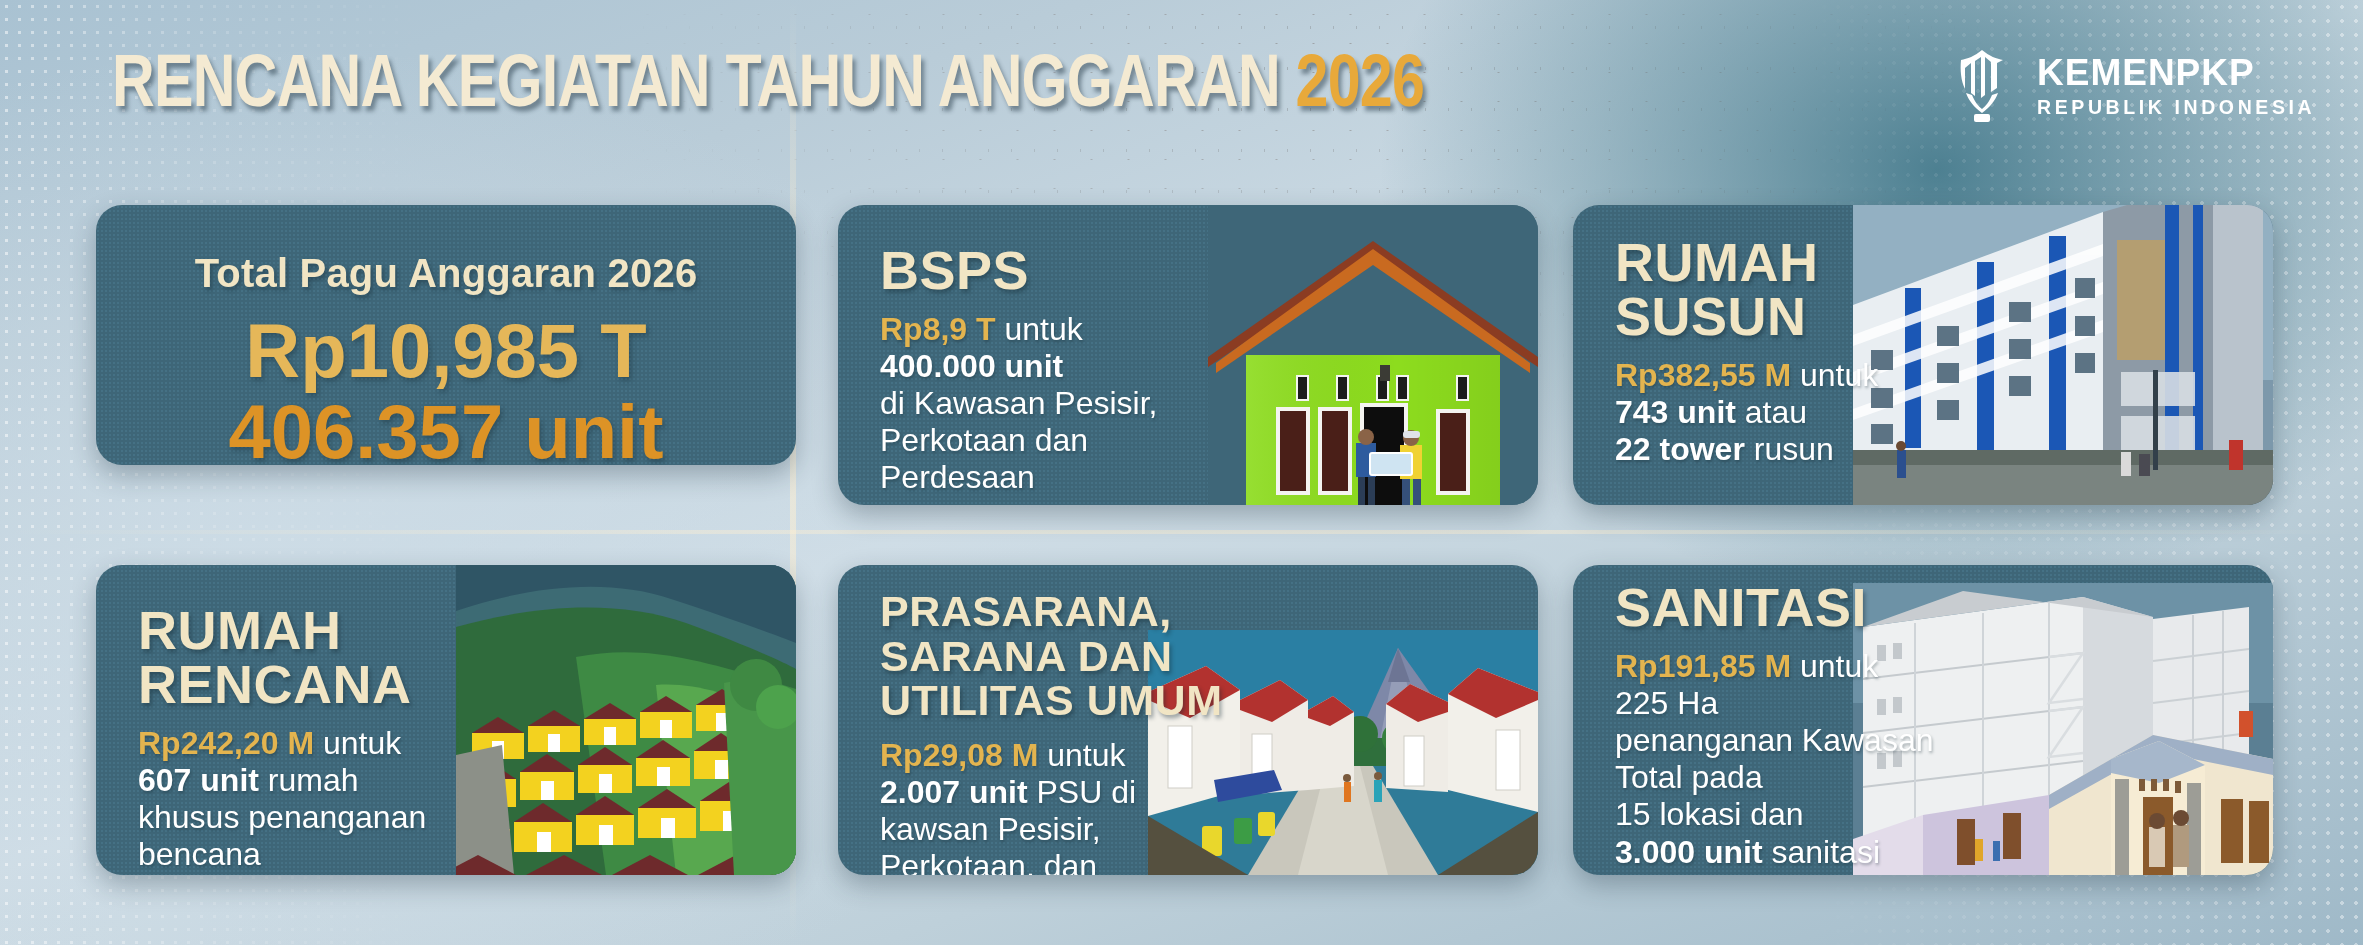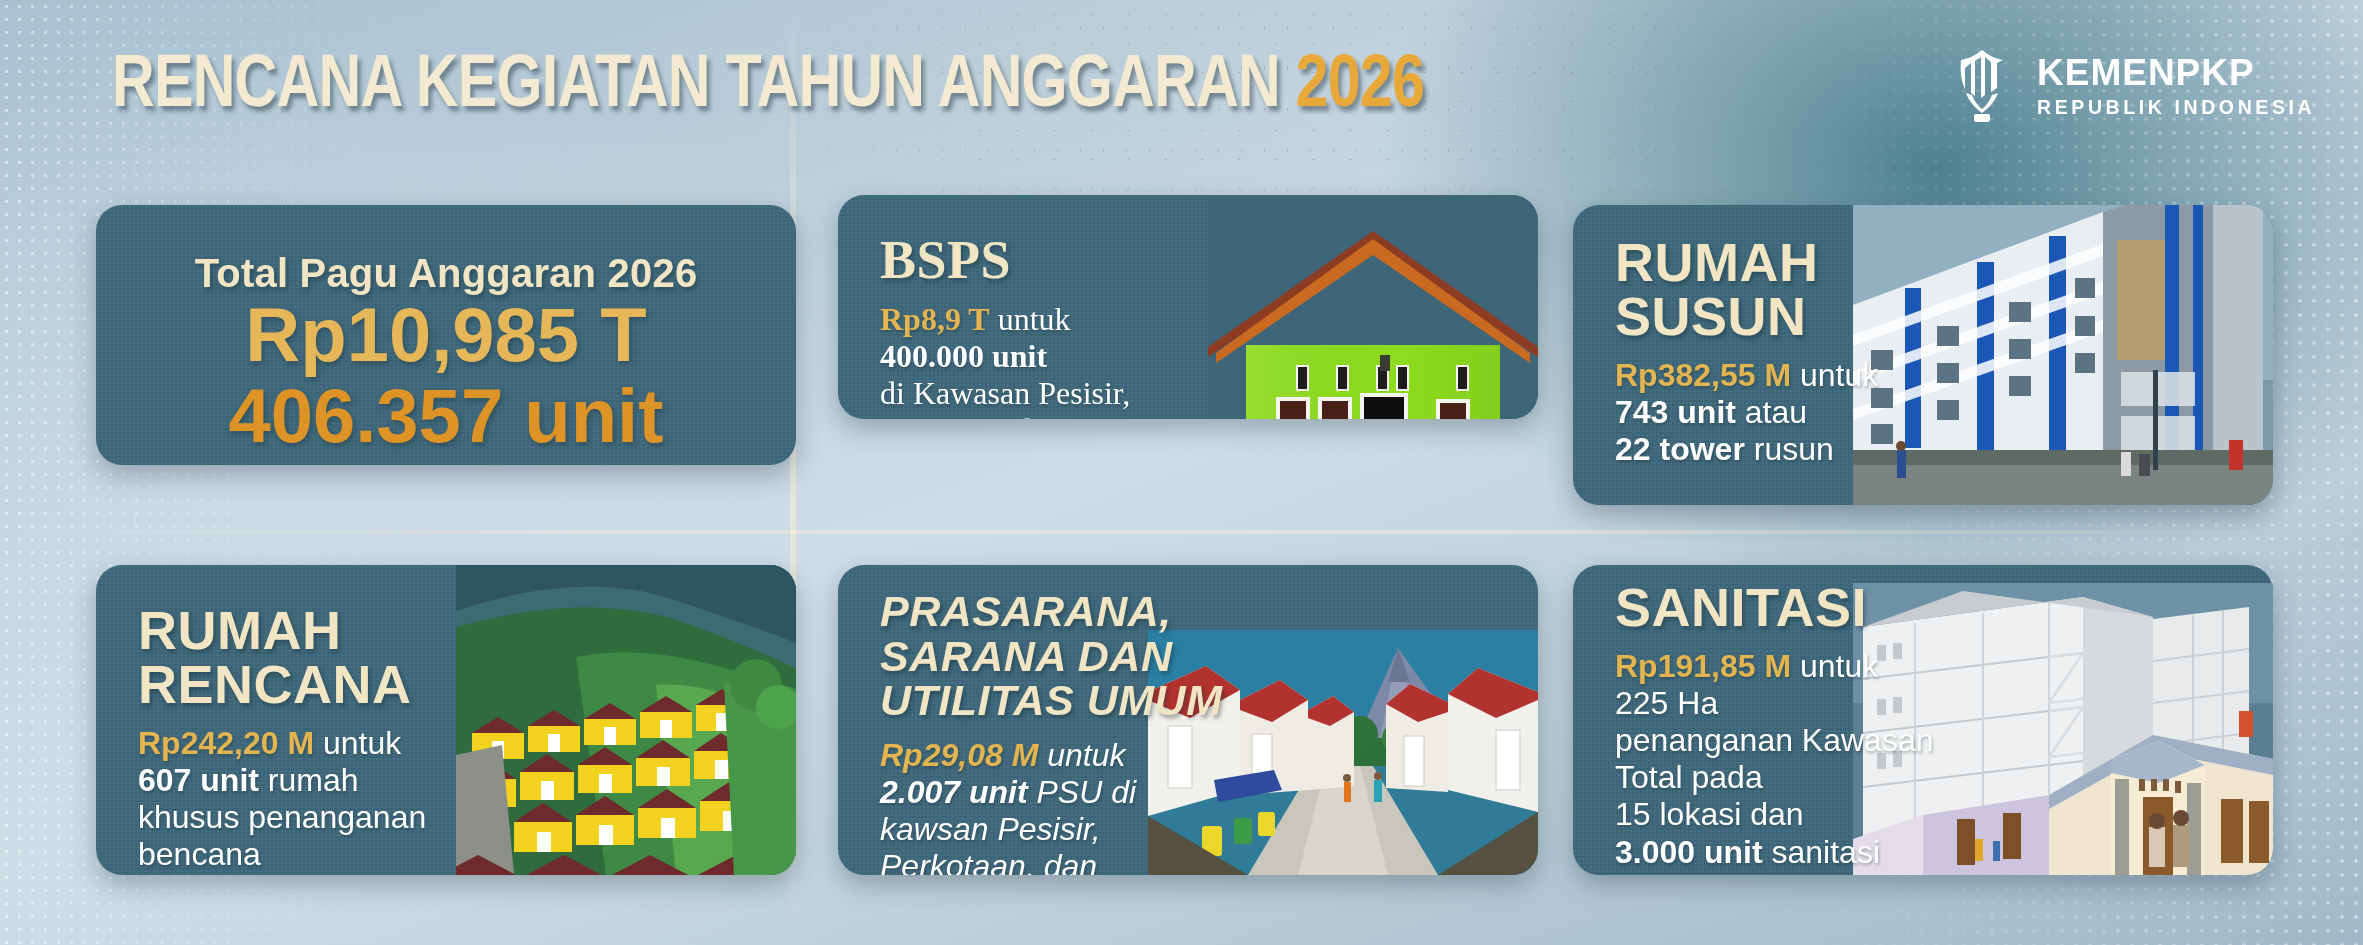--- a/index.html
+++ b/index.html
@@ -57,21 +57,21 @@
   
   .card { position:absolute; border-radius:26px; overflow:hidden;
     background:#3e6678;
     box-shadow:0 10px 26px rgba(22,44,56,0.30); }
   .card::after{ content:""; position:absolute; inset:0; pointer-events:none;
     background-image:radial-gradient(rgba(255,255,255,0.20) 0.7px, transparent 0.9px);
     background-size:4px 4px; opacity:0.55; mix-blend-mode:overlay; }
   .card-body { position:absolute; z-index:4; }
 
   #card-total { left:96px;  top:205px; width:700px; height:260px; }
-  #card-bsps  { left:838px; top:195px; width:700px; height:224px;font-family:Liberation Serif, serif; }
+  #card-bsps  { left:838px; top:205px; width:700px; height:300px; }
   #card-rusun { left:1573px;top:205px; width:700px; height:300px; }
   #card-khusus{ left:96px;  top:565px; width:700px; height:310px; }
   #card-psu   { left:838px; top:565px; width:700px; height:310px; }
   #card-sanit { left:1573px;top:565px; width:700px; height:310px; }
 
   .ttl-head { font-size:40px; font-weight:700; color:#f1e5c4; letter-spacing:0.2px;
     text-shadow:2px 3px 4px rgba(20,40,50,0.4); }
   .amount { font-size:76px; font-weight:700; color:#e5b759; line-height:1.02;
     text-shadow:2px 3px 5px rgba(20,40,50,0.35); }
   .units  { font-size:76px; font-weight:700; color:#dd9326; line-height:1.04;
@@ -119,21 +119,21 @@
       <div class="logo-text">
         <div class="logo-name">KEMENPKP</div>
         <div class="logo-sub">REPUBLIK INDONESIA</div>
       </div>
     </div>
   </div>
 
   <div class="card" id="card-total">
     <div class="card-body" style="left:0;top:46px;width:700px;text-align:center;">
       <div class="ttl-head">Total Pagu Anggaran 2026</div>
-      <div class="amount" style="">Rp10,985 T</div>
+      <div class="amount" style="margin-top:16px;">Rp10,985 T</div>
       <div class="units" style="margin-top:2px;">406.357 unit</div>
     </div>
   </div>
 
   <div class="card" id="card-bsps">
 
     <div class="photo" style="right:0;top:0;width:330px;height:300px;">
       <div class="sky" style="background:linear-gradient(180deg,#3e6678,#3e6678);"></div>
 
       <svg viewBox="0 0 330 300" style="position:absolute;inset:0;width:100%;height:100%;">
@@ -440,21 +440,21 @@
 
         <path d="M0 186 L100 245 L0 245 Z" fill="#55503f"></path>
         <path d="M390 182 L290 245 L390 245 Z" fill="#55503f"></path>
 
         <rect x="226" y="150" width="8" height="22" fill="#2aa3b8"></rect>
           <circle cx="230" cy="146" r="4" fill="#7a5a3d"></circle>
         <rect x="196" y="152" width="7" height="20" fill="#e0761f"></rect>
           <circle cx="199" cy="148" r="4" fill="#7a5a3d"></circle>
       </svg>
     </div>
-    <div class="card-body" style="left:42px;top:24px;width:360px;font-style:italic;">
+    <div class="card-body" style="left:42px;top:24px;width:360px;">
       <div class="cat-title small">
         <span>PRASARANA,</span><br>
         <span>SARANA DAN</span><br>
         <span>UTILITAS UMUM</span>
       </div>
       <div class="cat-desc">
         <span class="gold">Rp29,08 M</span><span> untuk</span><br>
         <span class="amber">2.007 unit</span><span> PSU di kawsan Pesisir, Perkotaan, dan Perdesaan</span>
       </div>
     </div>

